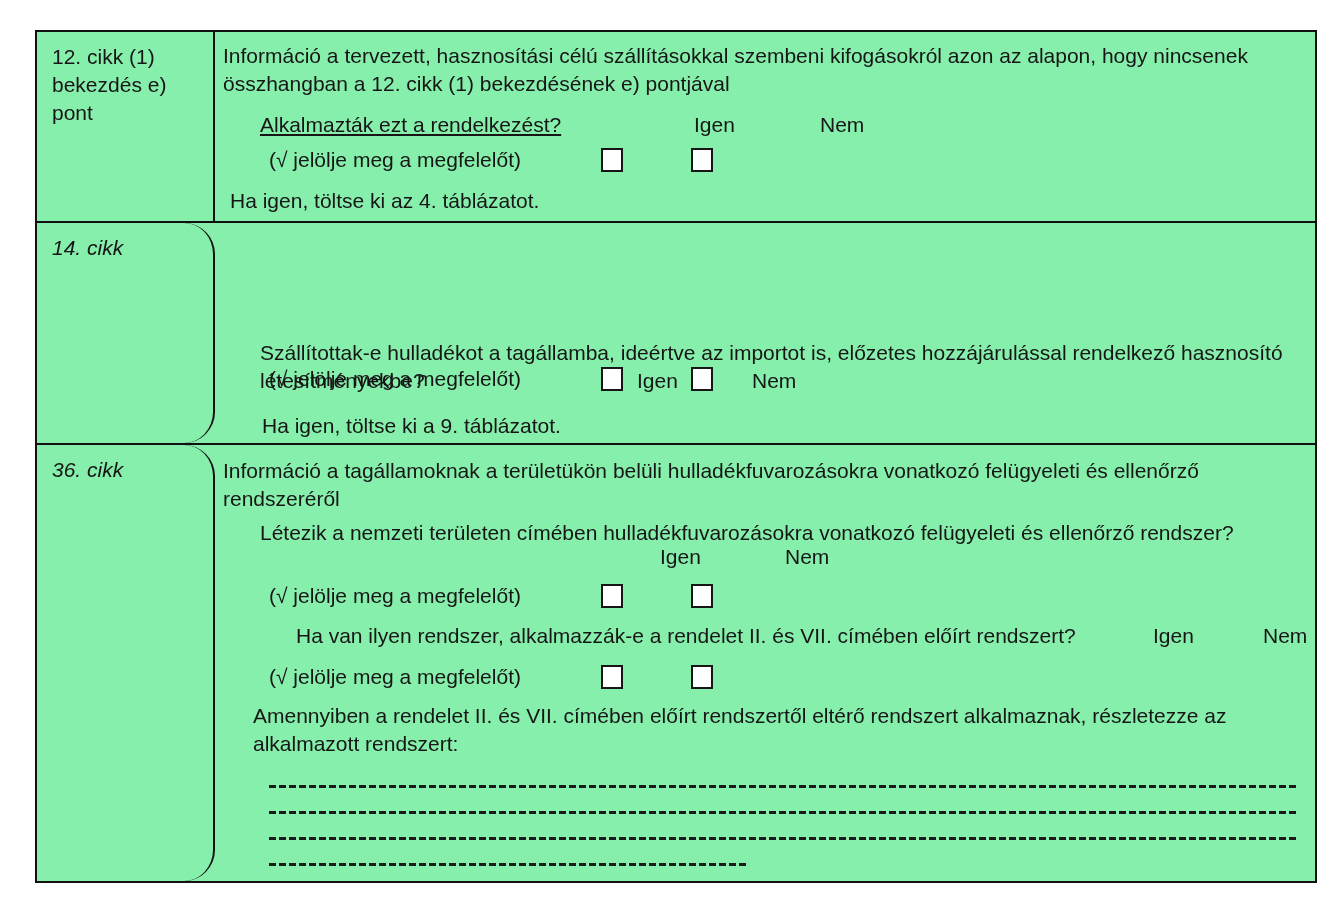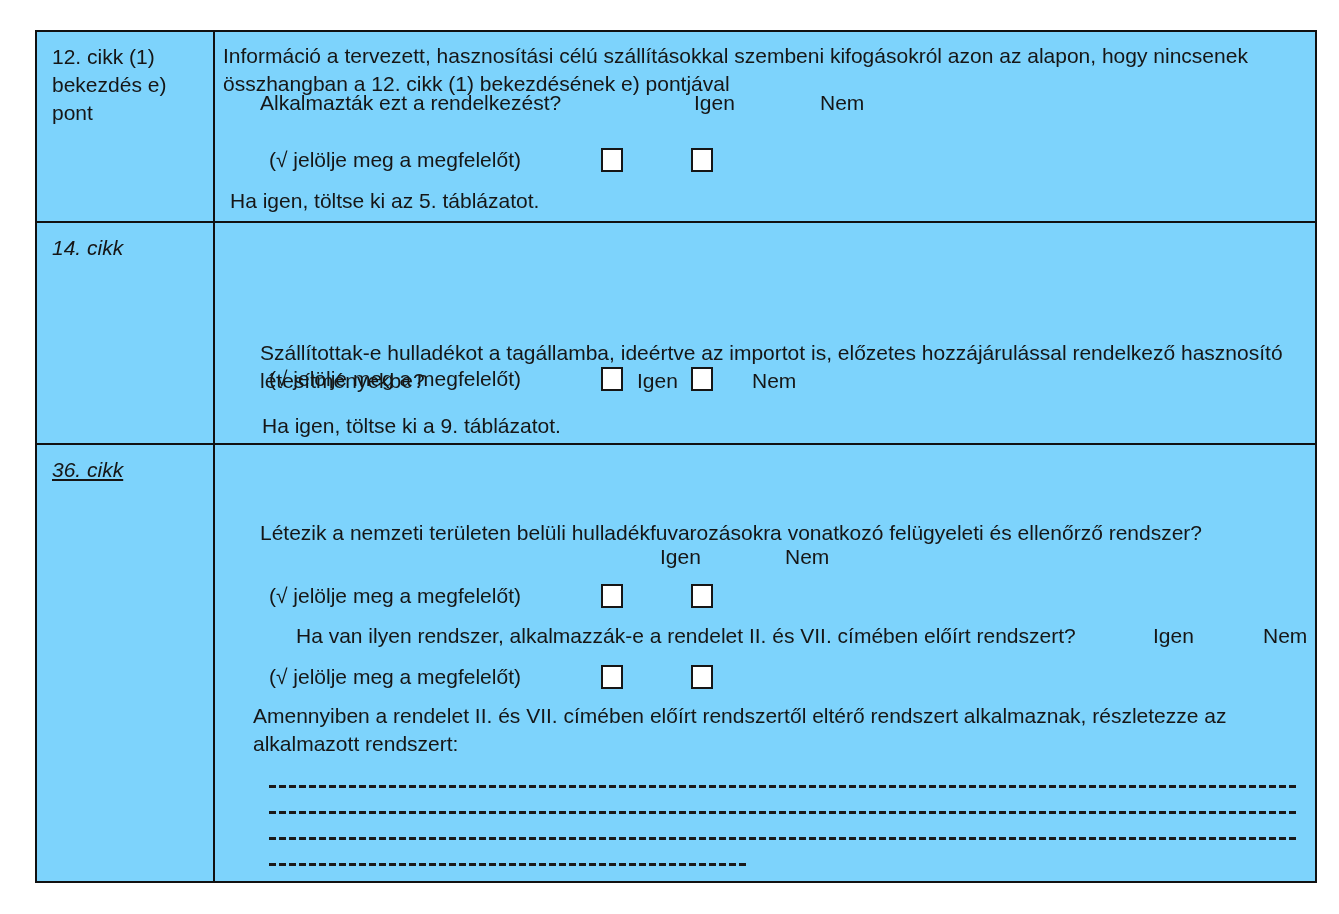--- a/index.html
+++ b/index.html
@@ -10,33 +10,33 @@
     color: #161616;
     font-size: 21px;
     line-height: 28px;
     -webkit-font-smoothing: antialiased;
   }
   .form-table {
     position: absolute;
     left: 35px; top: 30px;
     width: 1282px; height: 853px;
     border: 2px solid #111;
-    background: #7dd3fc;
+    background: #86efac;
   }
   .form-row { display: flex; width: 100%; }
   .form-row.r1 { height: 191px; border-bottom: 2px solid #111; }
   .form-row.r2 { height: 222px; border-bottom: 2px solid #111; }
-  .form-row.r3 { height: 436px; text-decoration: underline; }
+  .form-row.r3 { height: 436px; }
   .col-article {
     width: 178px;
     flex: 0 0 178px;
     border-right: 2px solid #111;
     padding: 11px 10px 0 15px;
   }
-  .col-article.italic { font-style: italic; }
+  .col-article.italic { font-style: italic; border-radius: 31px; }
   .col-content { position: relative; flex: 1 1 auto; overflow: hidden; }
   .abs { position: absolute; }
   .desc { left: 8px; top: 10px; width: 1075px; }
   .nowrap { white-space: nowrap; }
   .qline { position: absolute; }
   .yn { position: absolute; top: 0; }
   .checkline { position: absolute; left: 45px; margin-left: 9px; }
   .checkbox {
     position: absolute;
     width: 22px; height: 24px;
@@ -56,33 +56,33 @@
 </head>
 <body>
 
 <div class="form-table">
 
   <div class="form-row r1">
     <div class="col-article">12. cikk (1) bekezdés e) pont</div>
     <div class="col-content">
       <div class="abs desc">Információ a tervezett, hasznosítási célú szállításokkal szembeni kifogásokról azon az alapon, hogy nincsenek összhangban a 12. cikk (1) bekezdésének e) pontjával</div>
 
-      <div class="qline nowrap" style="left:45px; top:57px; width:1040px;">
+      <div class="qline nowrap" style="left:45px; top:79px; width:1040px;text-decoration:underline;">
         <span>Alkalmazták ezt a rendelkezést?</span>
         <span class="yn" style="left:434px;">Igen</span>
         <span class="yn" style="left:560px;">Nem</span>
       </div>
 
       <div class="checkline" style="top:114px; width:520px;">
         <span>(√ jelölje meg a megfelelőt)</span>
         <span class="checkbox cb1"></span>
         <span class="checkbox cb2"></span>
       </div>
 
-      <div class="abs nowrap" style="left:15px; top:155px;">Ha igen, töltse ki az 5. táblázatot.</div>
+      <div class="abs nowrap" style="left:15px; top:155px;">Ha igen, töltse ki az 4. táblázatot.</div>
     </div>
   </div>
 
   <div class="form-row r2">
     <div class="col-article italic">14. cikk</div>
     <div class="col-content">
 
       <div class="qline" style="left:45px; top:84px; width:1045px;margin-top:32px;">
         <span>Szállítottak-e hulladékot a tagállamba, ideértve az importot is, előzetes hozzájárulással rendelkező hasznosító létesítményekbe?</span>
         <span class="yn" style="left:377px; top:28px;">Igen</span>
@@ -95,22 +95,23 @@
         <span class="checkbox cb2"></span>
       </div>
 
       <div class="abs nowrap" style="left:47px; top:189px;">Ha igen, töltse ki a 9. táblázatot.</div>
     </div>
   </div>
 
   <div class="form-row r3">
     <div class="col-article italic">36. cikk</div>
     <div class="col-content">
+      <div class="abs desc" style="top:12px;">Információ a tagállamoknak a területükön belüli hulladékfuvarozásokra vonatkozó felügyeleti és ellenőrző rendszeréről</div>
 
-      <div class="abs nowrap" style="left:45px; top:74px;">Létezik a nemzeti területen belüli hulladékfuvarozásokra vonatkozó felügyeleti és ellenőrző rendszer?</div>
+      <div class="abs nowrap" style="left:45px; top:74px;">Létezik a nemzeti területen címében hulladékfuvarozásokra vonatkozó felügyeleti és ellenőrző rendszer?</div>
 
       <div class="qline" style="left:45px; top:98px; width:1040px; height:28px;">
         <span class="yn" style="left:400px;">Igen</span>
         <span class="yn" style="left:525px;">Nem</span>
       </div>
 
       <div class="checkline" style="top:137px; width:520px;">
         <span>(√ jelölje meg a megfelelőt)</span>
         <span class="checkbox cb1"></span>
         <span class="checkbox cb2"></span>

